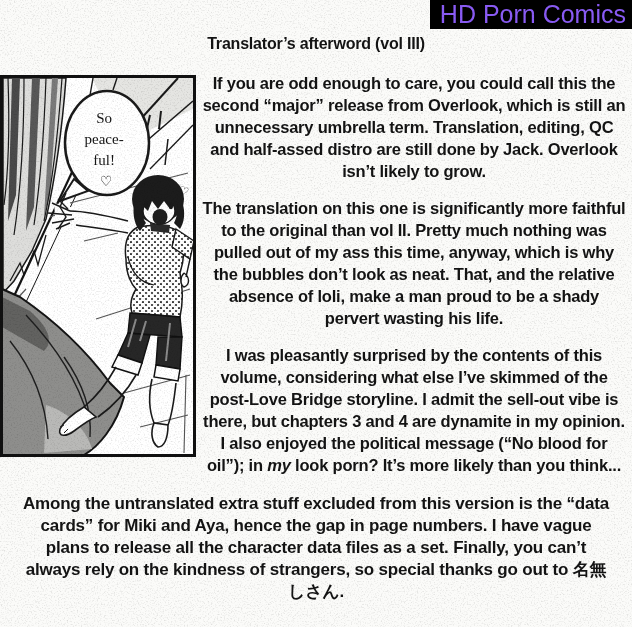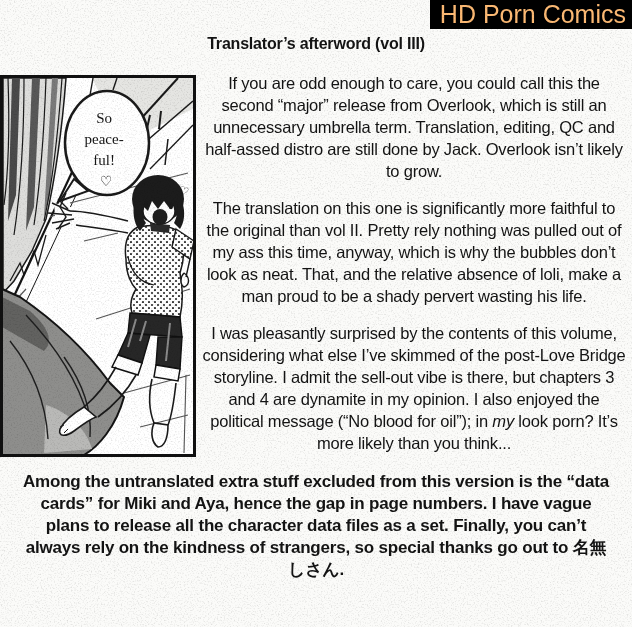--- a/index.html
+++ b/index.html
@@ -4,34 +4,34 @@
 <style>
   html,body{margin:0;padding:0;}
   body{
     width:632px;height:627px;overflow:hidden;position:relative;
     background:#fbfbf9;color:#141414;
     font-family:"Liberation Sans", sans-serif;
   }
   .noise{position:absolute;inset:0;z-index:9;pointer-events:none;}
   .banner{
     position:absolute;top:0;right:0;z-index:3;
-    background:#000;color:#fdba74;
+    background:#000;color:#8b5cf6;
     font-size:25px;line-height:28px;font-weight:400;
     padding:0 6px 1px 10px;white-space:nowrap;
   }
   .title{
     margin:31px 0 0;text-align:center;
     font-size:16px;line-height:26px;font-weight:bold;letter-spacing:-0.2px;
   }
   .content{display:flex;align-items:flex-start;}
   .manga{flex:0 0 196px;width:196px;margin-top:18px;}
   .manga svg{display:block;}
   .column{
     flex:1;min-width:0;padding:15px 4px 0 4px;
-    text-align:center;font-weight:normal;
+    text-align:center;font-weight:bold;
     font-size:16.5px;line-height:22px;letter-spacing:-0.2px;
   }
   .column p{margin:0 0 15px;}
   .column em{font-style:italic;text-align:right;}
   .footer{
     text-align:center;font-weight:bold;
     font-size:17px;line-height:22px;letter-spacing:-0.2px;
     margin:2px 18px 0;
   }
   .bubble-text{font-family:"Liberation Serif", serif;fill:#161616;}
@@ -144,21 +144,21 @@
           <tspan x="106" y="111" font-size="14">♡</tspan>
         </text>
       </g>
 
       <rect x="1.5" y="1.5" width="193" height="379" fill="none" stroke="#111111" stroke-width="3"></rect>
     </svg>
   </div>
 
   <div class="column">
     <p>If you are odd enough to care, you could call this the second “major” release from Overlook, which is still an unnecessary umbrella term. Translation, editing, QC and half-assed distro are still done by Jack. Overlook isn’t likely to grow.</p>
-    <p>The translation on this one is significantly more faithful to the original than vol II. Pretty rely nothing was pulled out of my ass this time, anyway, which is why the bubbles don’t look as neat. That, and the relative absence of loli, make a man proud to be a shady pervert wasting his life.</p>
+    <p>The translation on this one is significantly more faithful to the original than vol II. Pretty much nothing was pulled out of my ass this time, anyway, which is why the bubbles don’t look as neat. That, and the relative absence of loli, make a man proud to be a shady pervert wasting his life.</p>
     <p><span>I was pleasantly surprised by the contents of this volume, considering what else I’ve skimmed of the post-Love Bridge storyline. I admit the sell-out vibe is there, but chapters 3 and 4 are dynamite in my opinion. I also enjoyed the political message (“No blood for oil”); in </span><em>my</em><span> look porn? It’s more likely than you think...</span></p>
   </div>
 
 </div>
 
 <p class="footer">Among the untranslated extra stuff excluded from this version is the “data cards” for Miki and Aya, hence the gap in page numbers. I have vague plans to release all the character data files as a set. Finally, you can’t always rely on the kindness of strangers, so special thanks go out to 名無しさん.</p>
 
 <svg class="noise" width="632" height="627" xmlns="http://www.w3.org/2000/svg">
   <filter id="noiseF">
     <feTurbulence type="fractalNoise" baseFrequency="0.7" numOctaves="2" seed="7"></feTurbulence>

